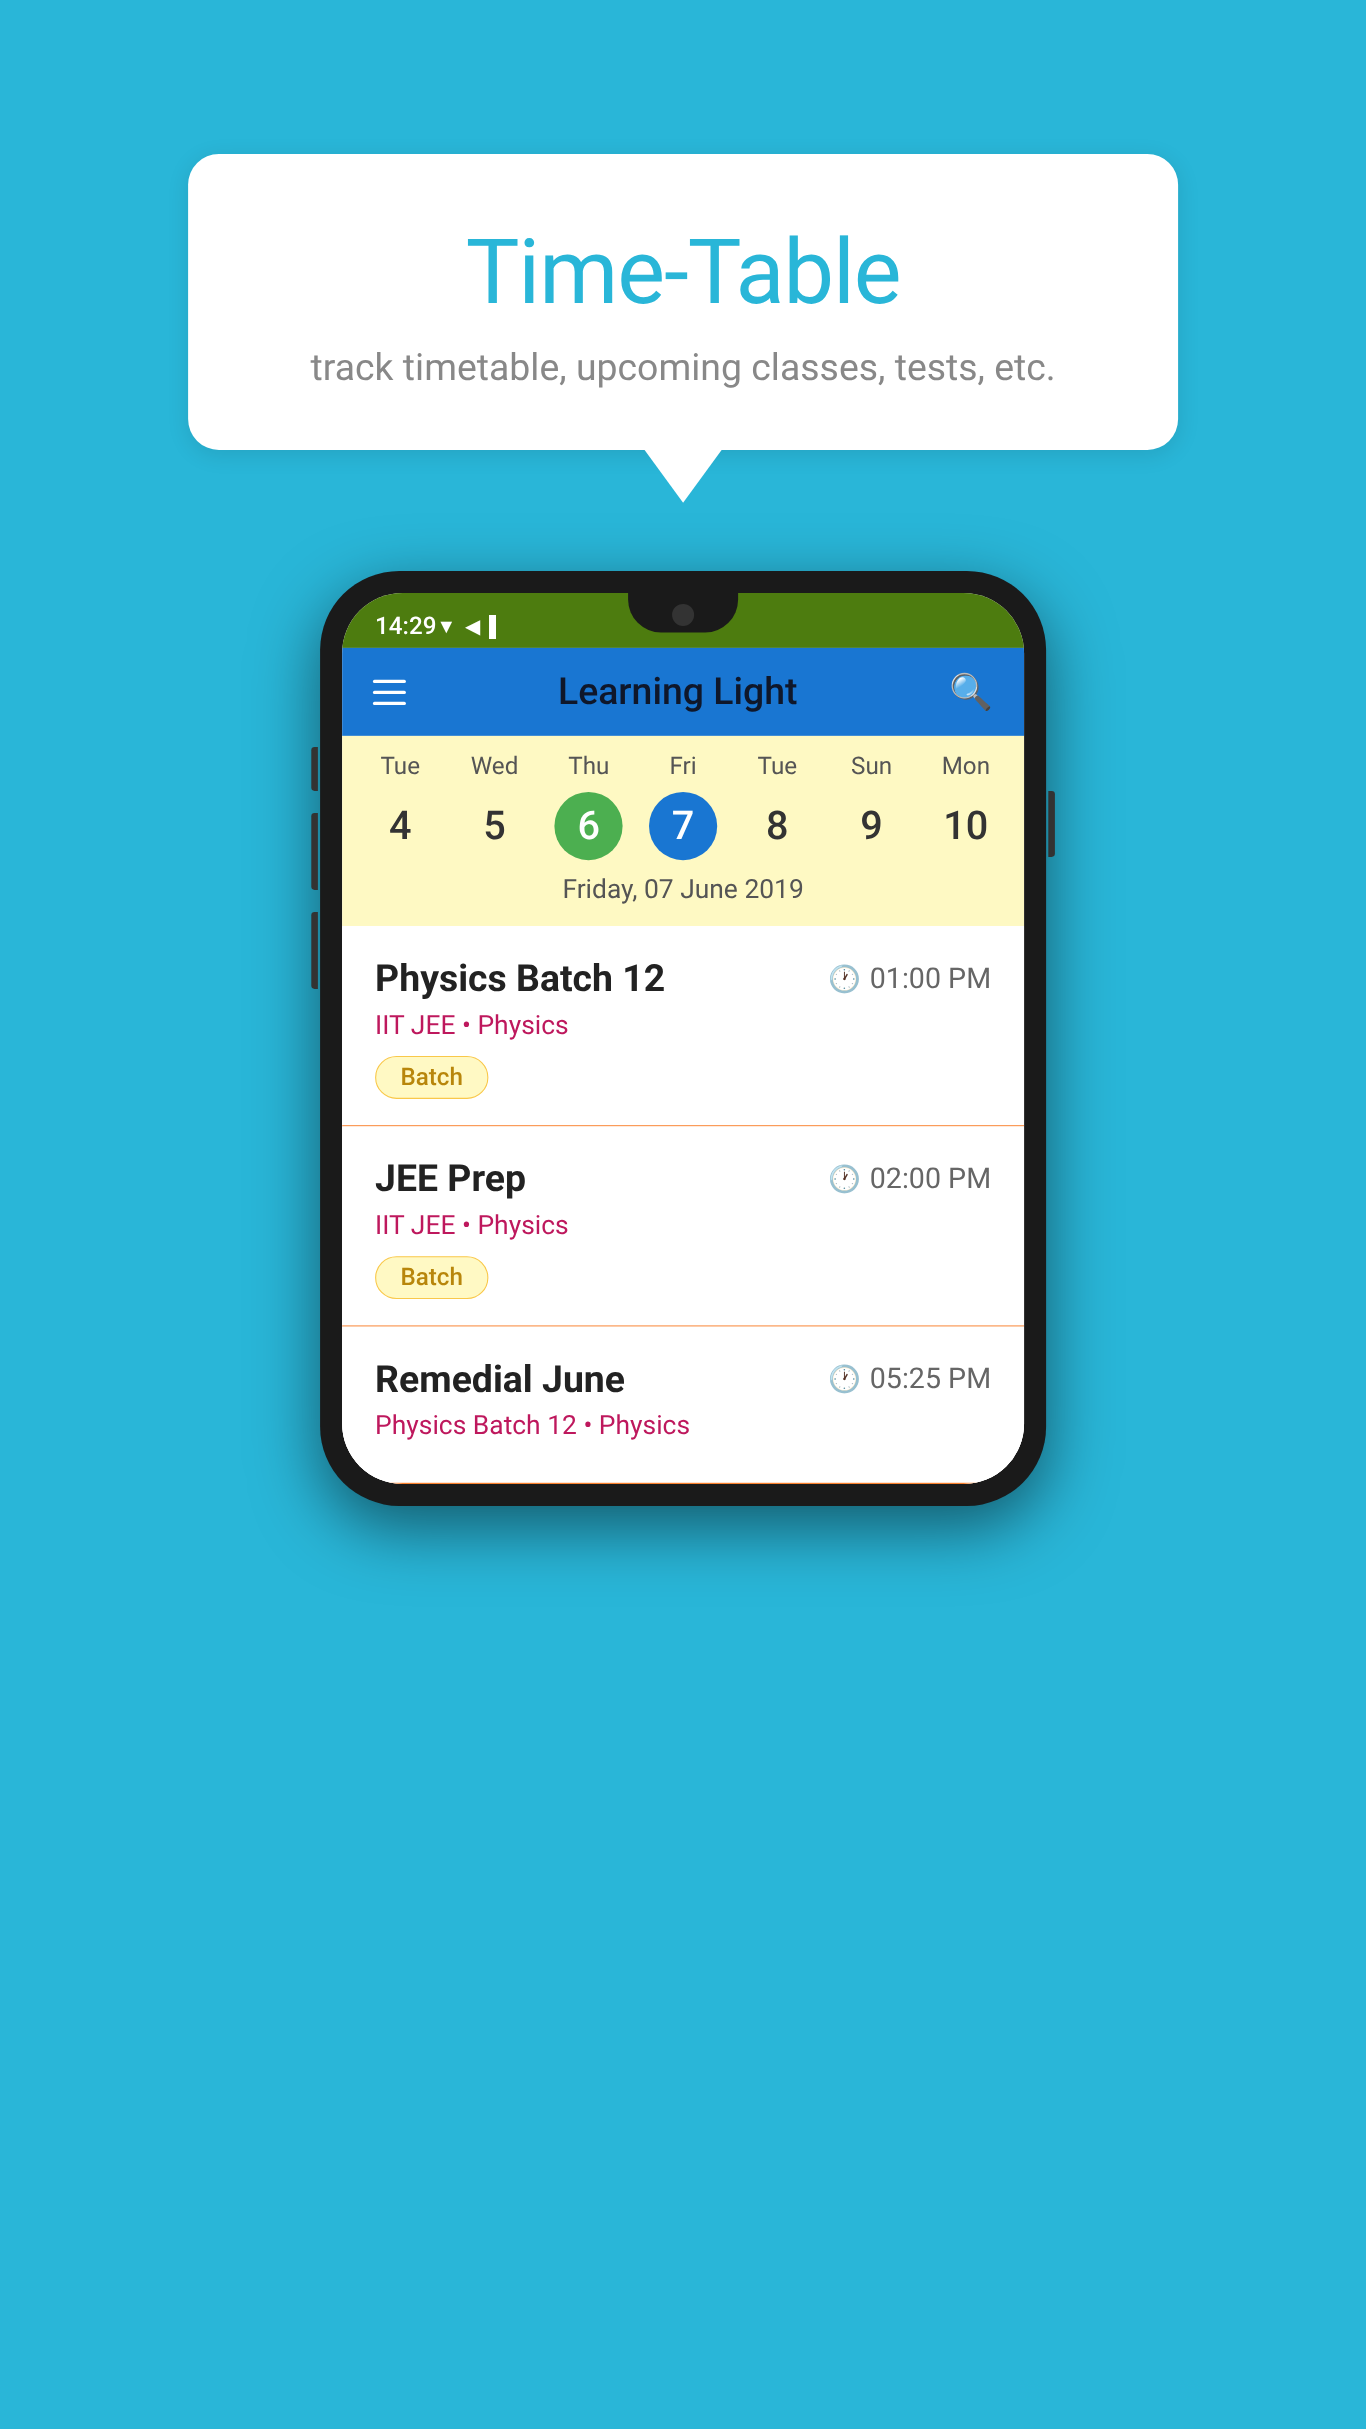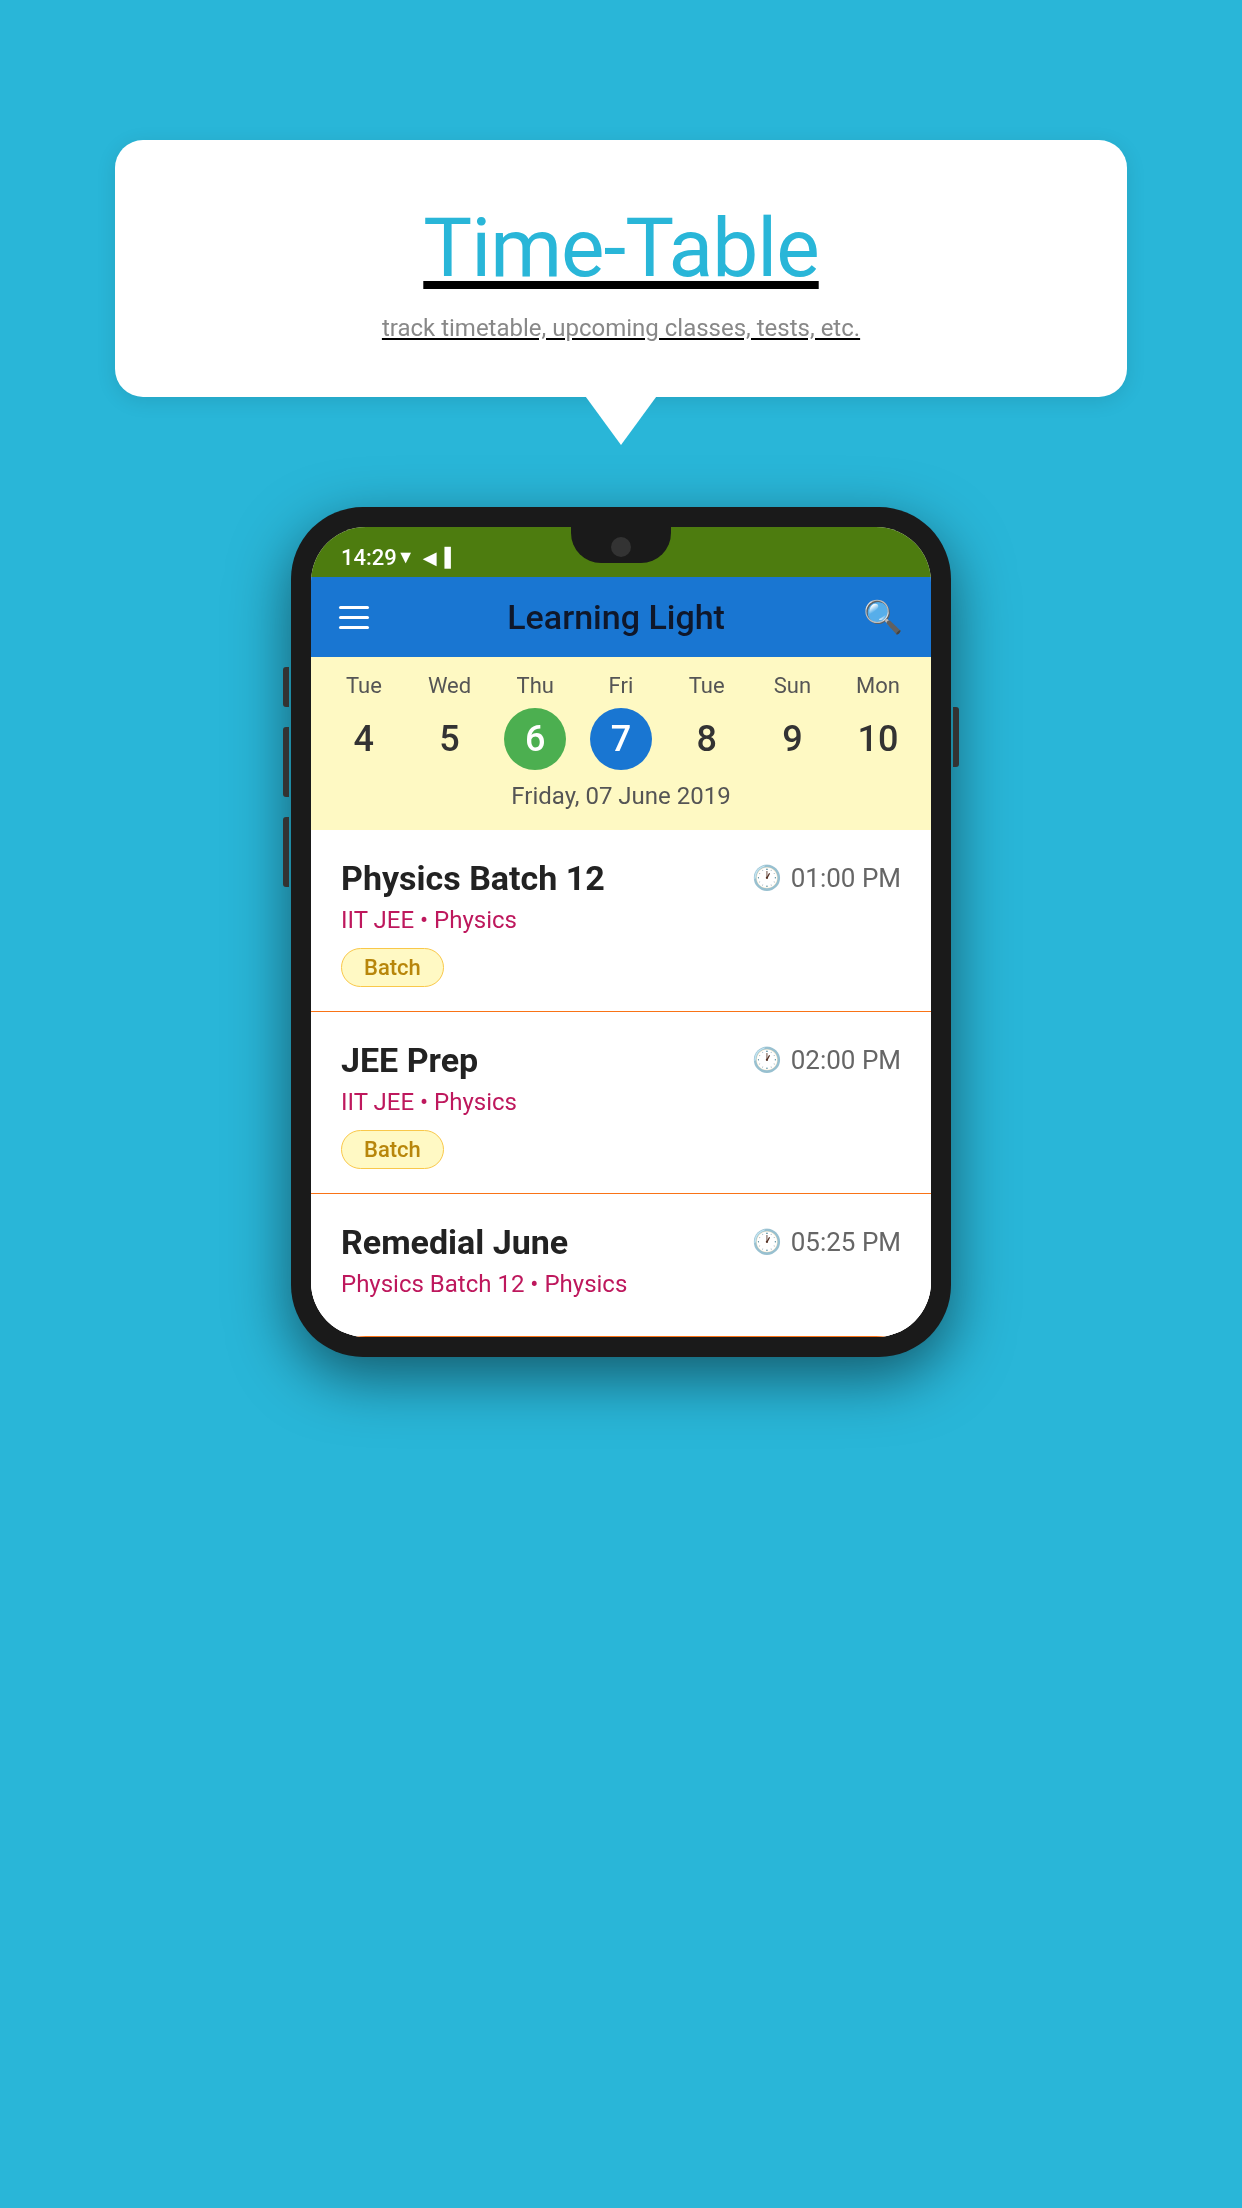--- a/index.html
+++ b/index.html
@@ -21,26 +21,25 @@
       width: 100%;
       display: flex;
       flex-direction: column;
       align-items: center;
       padding-top: 140px;
     }
 
     .speech-bubble {
       background: white;
       border-radius: 28px;
-      width: 1012px;
+      width: 900px;
       padding: 60px 60px 55px;
       text-align: center;
       position: relative;
       box-shadow: 0 4px 20px rgba(0,0,0,0.1);
-      text-decoration: underline;
     }
 
     .speech-bubble::after {
       content: '';
       position: absolute;
       bottom: -48px;
       left: 50%;
       transform: translateX(-50%);
       width: 0;
       height: 0;
@@ -51,21 +50,21 @@
 
     .bubble-title {
       font-size: 82px;
       color: #29B6D8;
       font-weight: 400;
       letter-spacing: -1px;
       margin-bottom: 18px;
     }
 
     .bubble-subtitle {
-      font-size: 24px;
+      font-size: 34px;
       color: #888;
       font-weight: 400;
     }
 
     
     .phone-section {
       margin-top: 110px;
       display: flex;
       justify-content: center;
       width: 100%;

